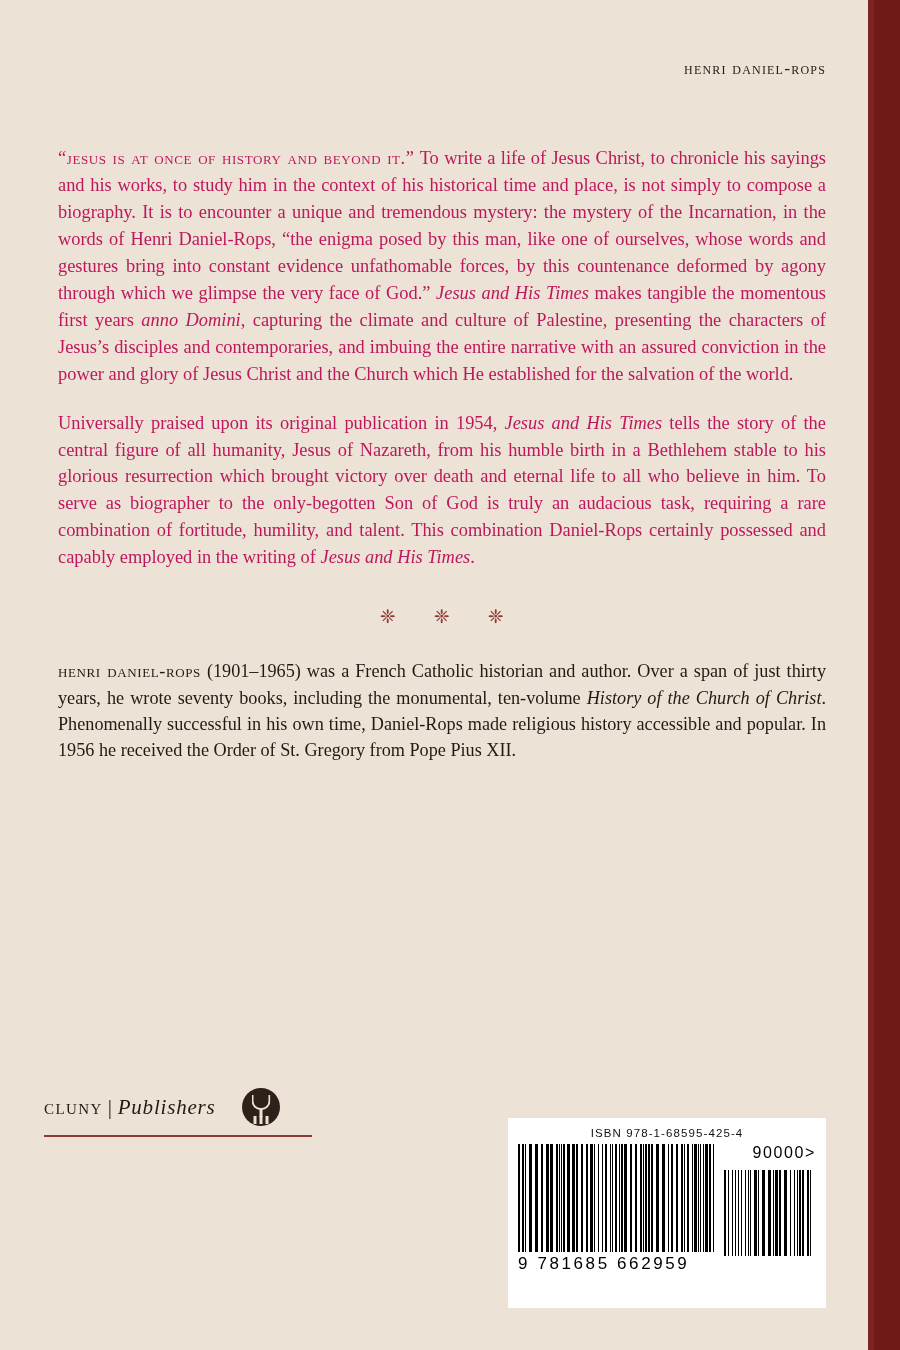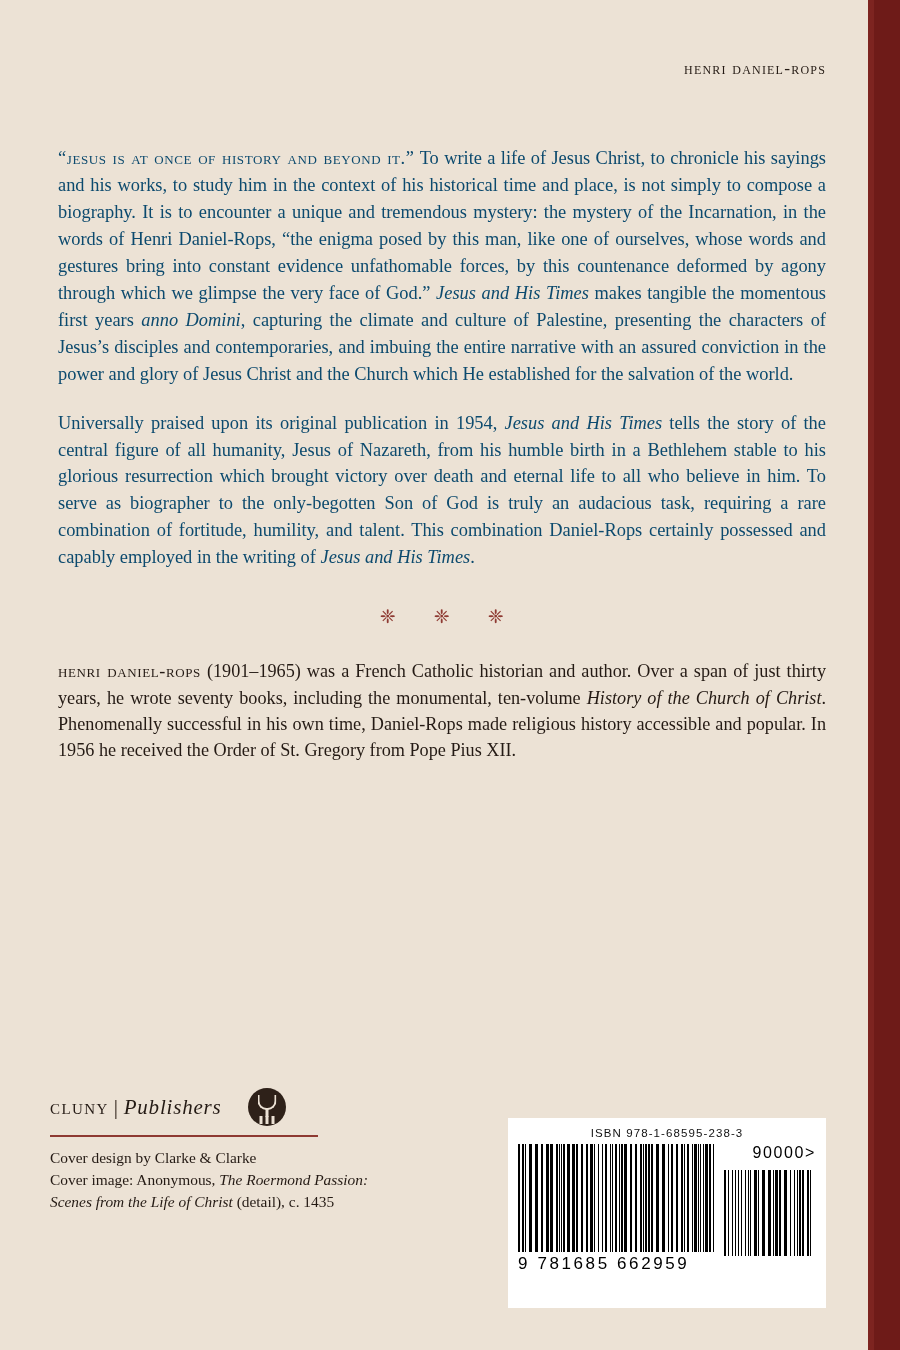--- a/index.html
+++ b/index.html
@@ -65,21 +65,21 @@
   .blurb {
     margin-top: 66px;
   }
   .blurb p {
     margin: 0 0 16px 0;
     font-size: 18.4px;
     line-height: 1.465;
     text-align: justify;
     text-justify: inter-word;
     hyphens: auto;
-    color: #0c4a6e;
+    color: #be185d;
   }
   .blurb p:last-child { margin-bottom: 0; }
   .smallcaps {
     font-variant: small-caps;
     text-transform: lowercase;
     letter-spacing: 0.6px;
   }
   i, em { font-style: italic; }
 
   .para-gap { margin-top: 22px !important; }
@@ -99,21 +99,21 @@
     margin: 0;
     font-size: 18.2px;
     line-height: 1.45;
     text-align: justify;
     hyphens: auto;
   }
 
   
   .footer {
     position: absolute;
-    left: 50px;
+    left: 44px;
     right: 74px;
     bottom: 42px;
     height: 220px;
   }
   .imprint-row {
     display: flex;
     align-items: center;
     gap: 10px;
   }
   .imprint {
@@ -266,27 +266,23 @@
   <div class="footer">
 
     <div class="imprint-row">
       <div class="imprint"><span class="cluny">Cluny</span><span class="bar">|</span><span class="pubs">Publishers</span></div>
       <div class="logo"></div>
     </div>
 
 
     <div class="rule"></div>
 
-    <div class="credits">
-      <div>Cover design by Clarke &amp; Clarke</div>
-      <div><span>Cover image: Anonymous, </span><i>The Roermond Passion: Scenes from the Life of Christ</i><span> (detail), c. 1435</span></div>
-    </div>
 
     <div class="barcode-block">
-      <div class="isbn-text">ISBN 978-1-68595-238-3</div>
+      <div class="isbn-text">ISBN 978-1-68595-425-4</div>
       <div class="bars-row">
         <div class="bars-main">
           <div class="bars" id="bars-main">
               <div class="b" style="width: 2px; height: 100%;"></div>
               <div class="s" style="width: 2px; height: 100%;"></div>
               <div class="b" style="width: 2px; height: 100%;"></div>
               <div class="s" style="width: 1px; height: 100%;"></div>
               <div class="b" style="width: 1px; height: 100%;"></div>
               <div class="s" style="width: 3px; height: 100%;"></div>
               <div class="b" style="width: 3px; height: 100%;"></div>

